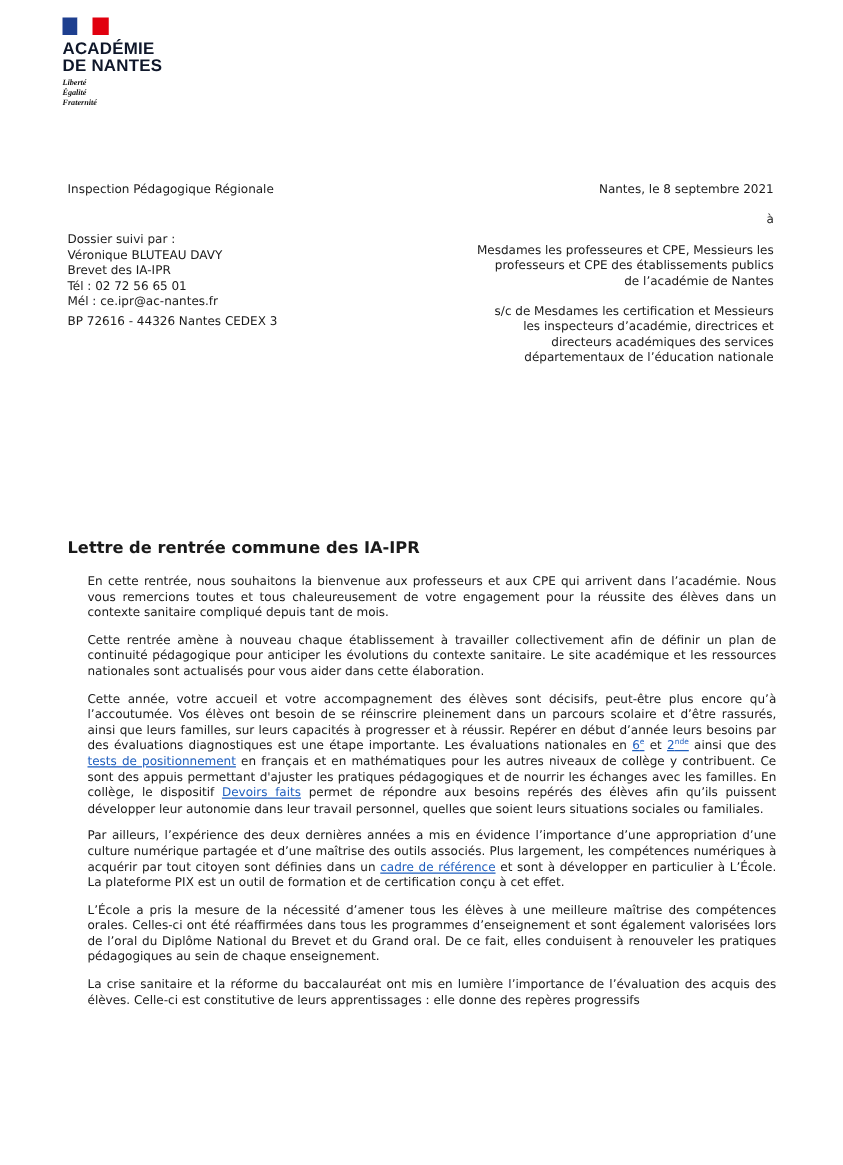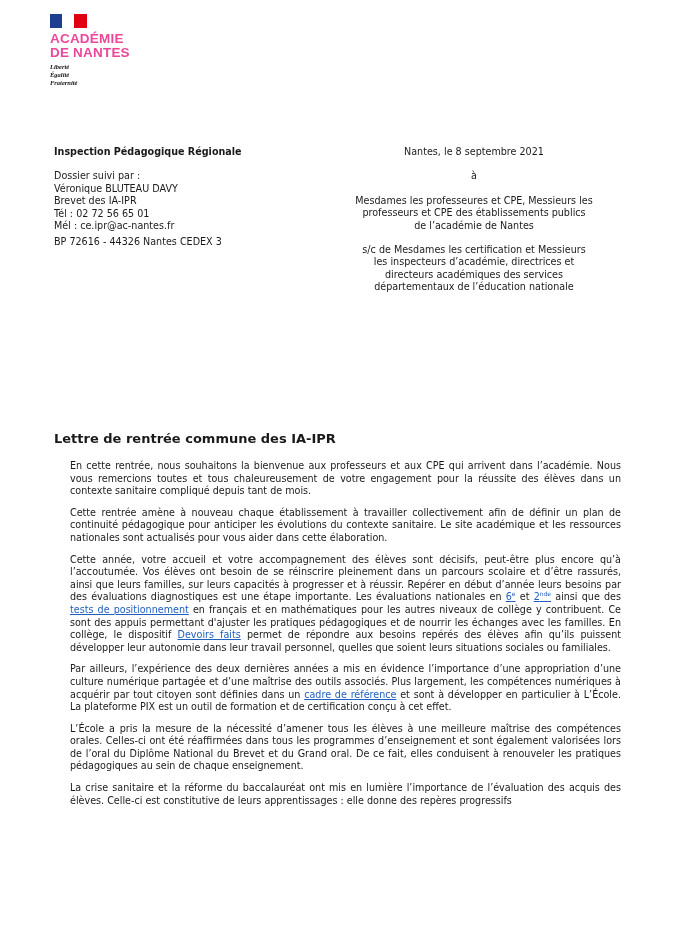--- a/index.html
+++ b/index.html
@@ -3,28 +3,28 @@
 <meta charset="utf-8">
 <style>
   html, body { margin: 0; padding: 0; background: #ffffff; }
   body { width: 674px; height: 932px; position: relative; overflow: hidden;
          font-family: "DejaVu Sans", sans-serif; color: #1a1a1a; }
   .logo { position: absolute; left: 50px; top: 14px; }
   .flag { display: flex; width: 37px; height: 14px; }
   .flag .b { width: 12px; background: #1e3f8f; }
   .flag .w { width: 12px; background: #ffffff; }
   .flag .r { width: 13px; background: #e1000f; }
-  .acad { font-family: "Liberation Sans", sans-serif; font-weight: bold; font-size: 13.5px; line-height: 14px; letter-spacing: 0.2px; color: #ec4899; margin-top: 4px; }
+  .acad { font-family: "Liberation Sans", sans-serif; font-weight: bold; font-size: 13.5px; line-height: 14px; letter-spacing: 0.2px; color: #0f172a; margin-top: 4px; }
   .motto { font-family: "Liberation Serif", serif; font-style: italic; font-weight: bold; font-size: 6.5px; line-height: 8px; margin-top: 3px; color: #111; }
 
   .left-block { position: absolute; left: 54px; top: 146px; font-size: 9.6px; line-height: 12.4px; }
-  .left-block .dept { font-weight: bold; margin-bottom: 12px; }
+  .left-block .dept { font-weight: normal; margin-bottom: 28px; }
   .left-block .addr { margin-top: 4px; }
 
-  .right-block { position: absolute; right: 55px; top: 146px; width: 290px; text-align: center; font-size: 9.6px; line-height: 12.4px; }
+  .right-block { position: absolute; right: 55px; top: 146px; width: 290px; text-align: right; font-size: 9.6px; line-height: 12.4px; }
   .right-block p { margin: 0 0 12px 0; }
   .right-block .date { margin-bottom: 12px; }
 
   .subject { position: absolute; left: 54px; top: 431px; font-weight: bold; font-size: 13px; }
 
   .body { position: absolute; left: 54px; top: 460px; width: 567px; font-size: 9.6px; line-height: 12.6px; text-align: justify; }
   .body p { margin: 0 0 9px 16px; }
   .link { color: #1f5fbf; text-decoration: underline; cursor: pointer; }
   sup { font-size: 6px; line-height: 0; }
 </style>

